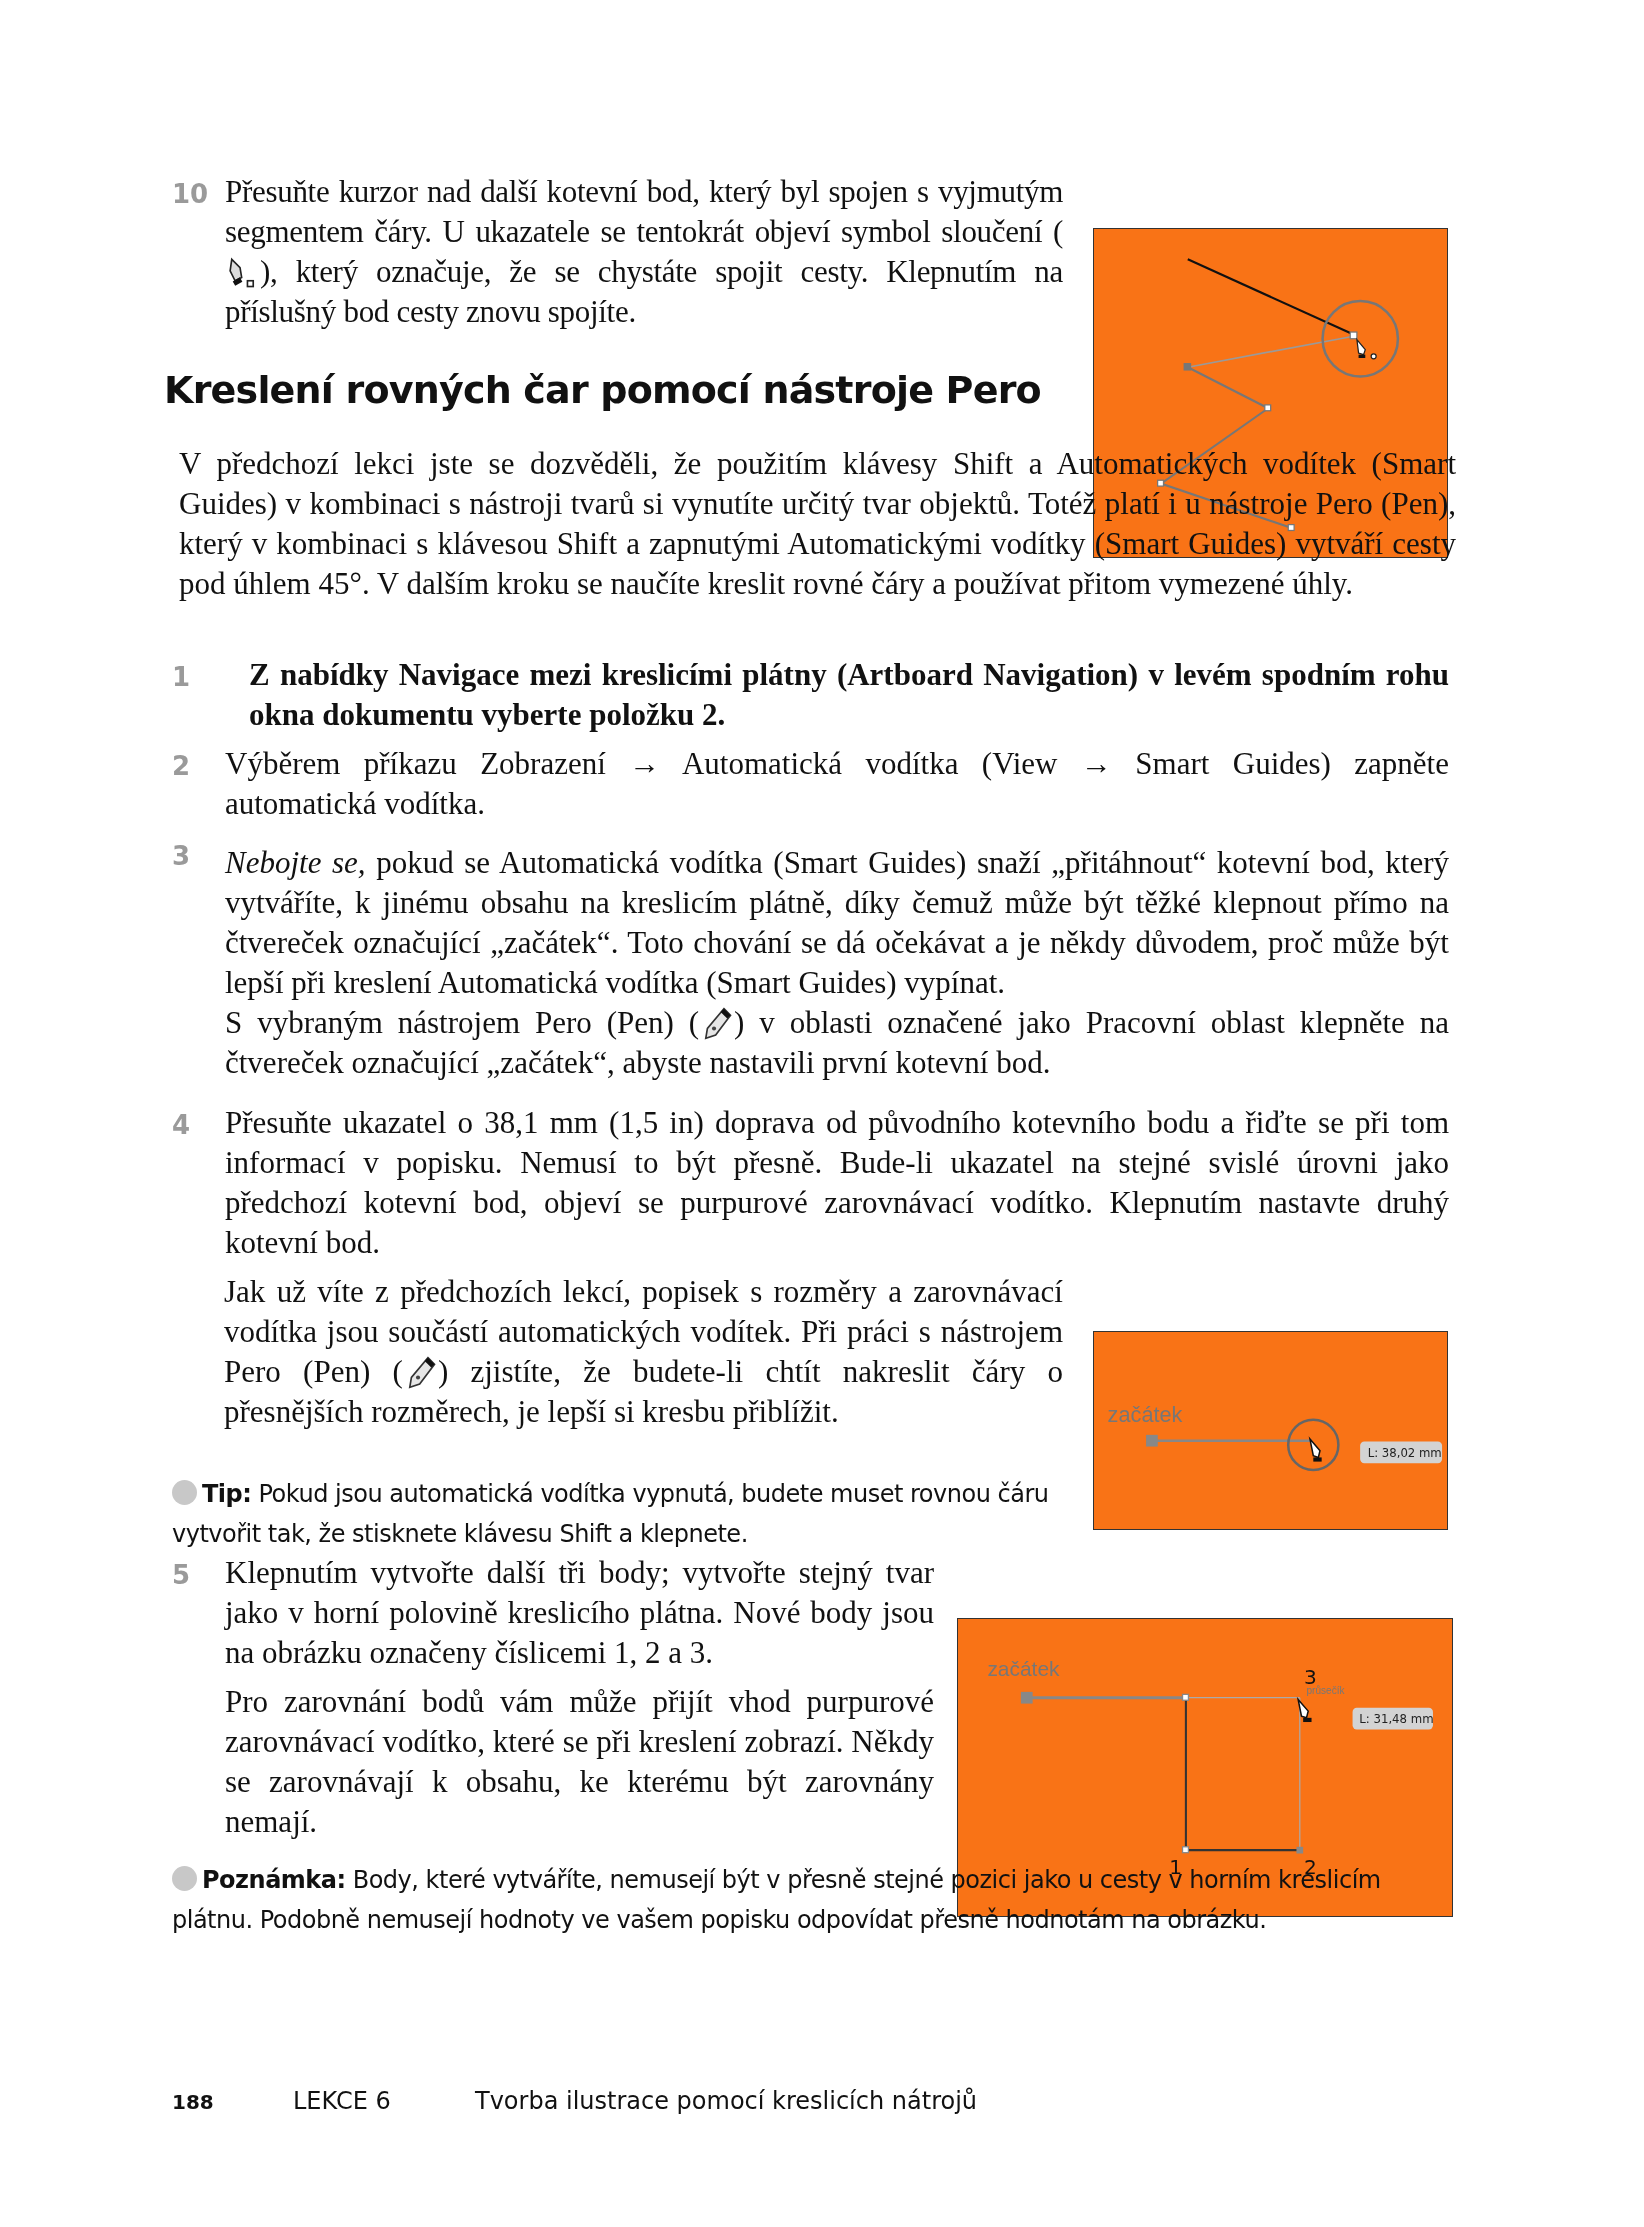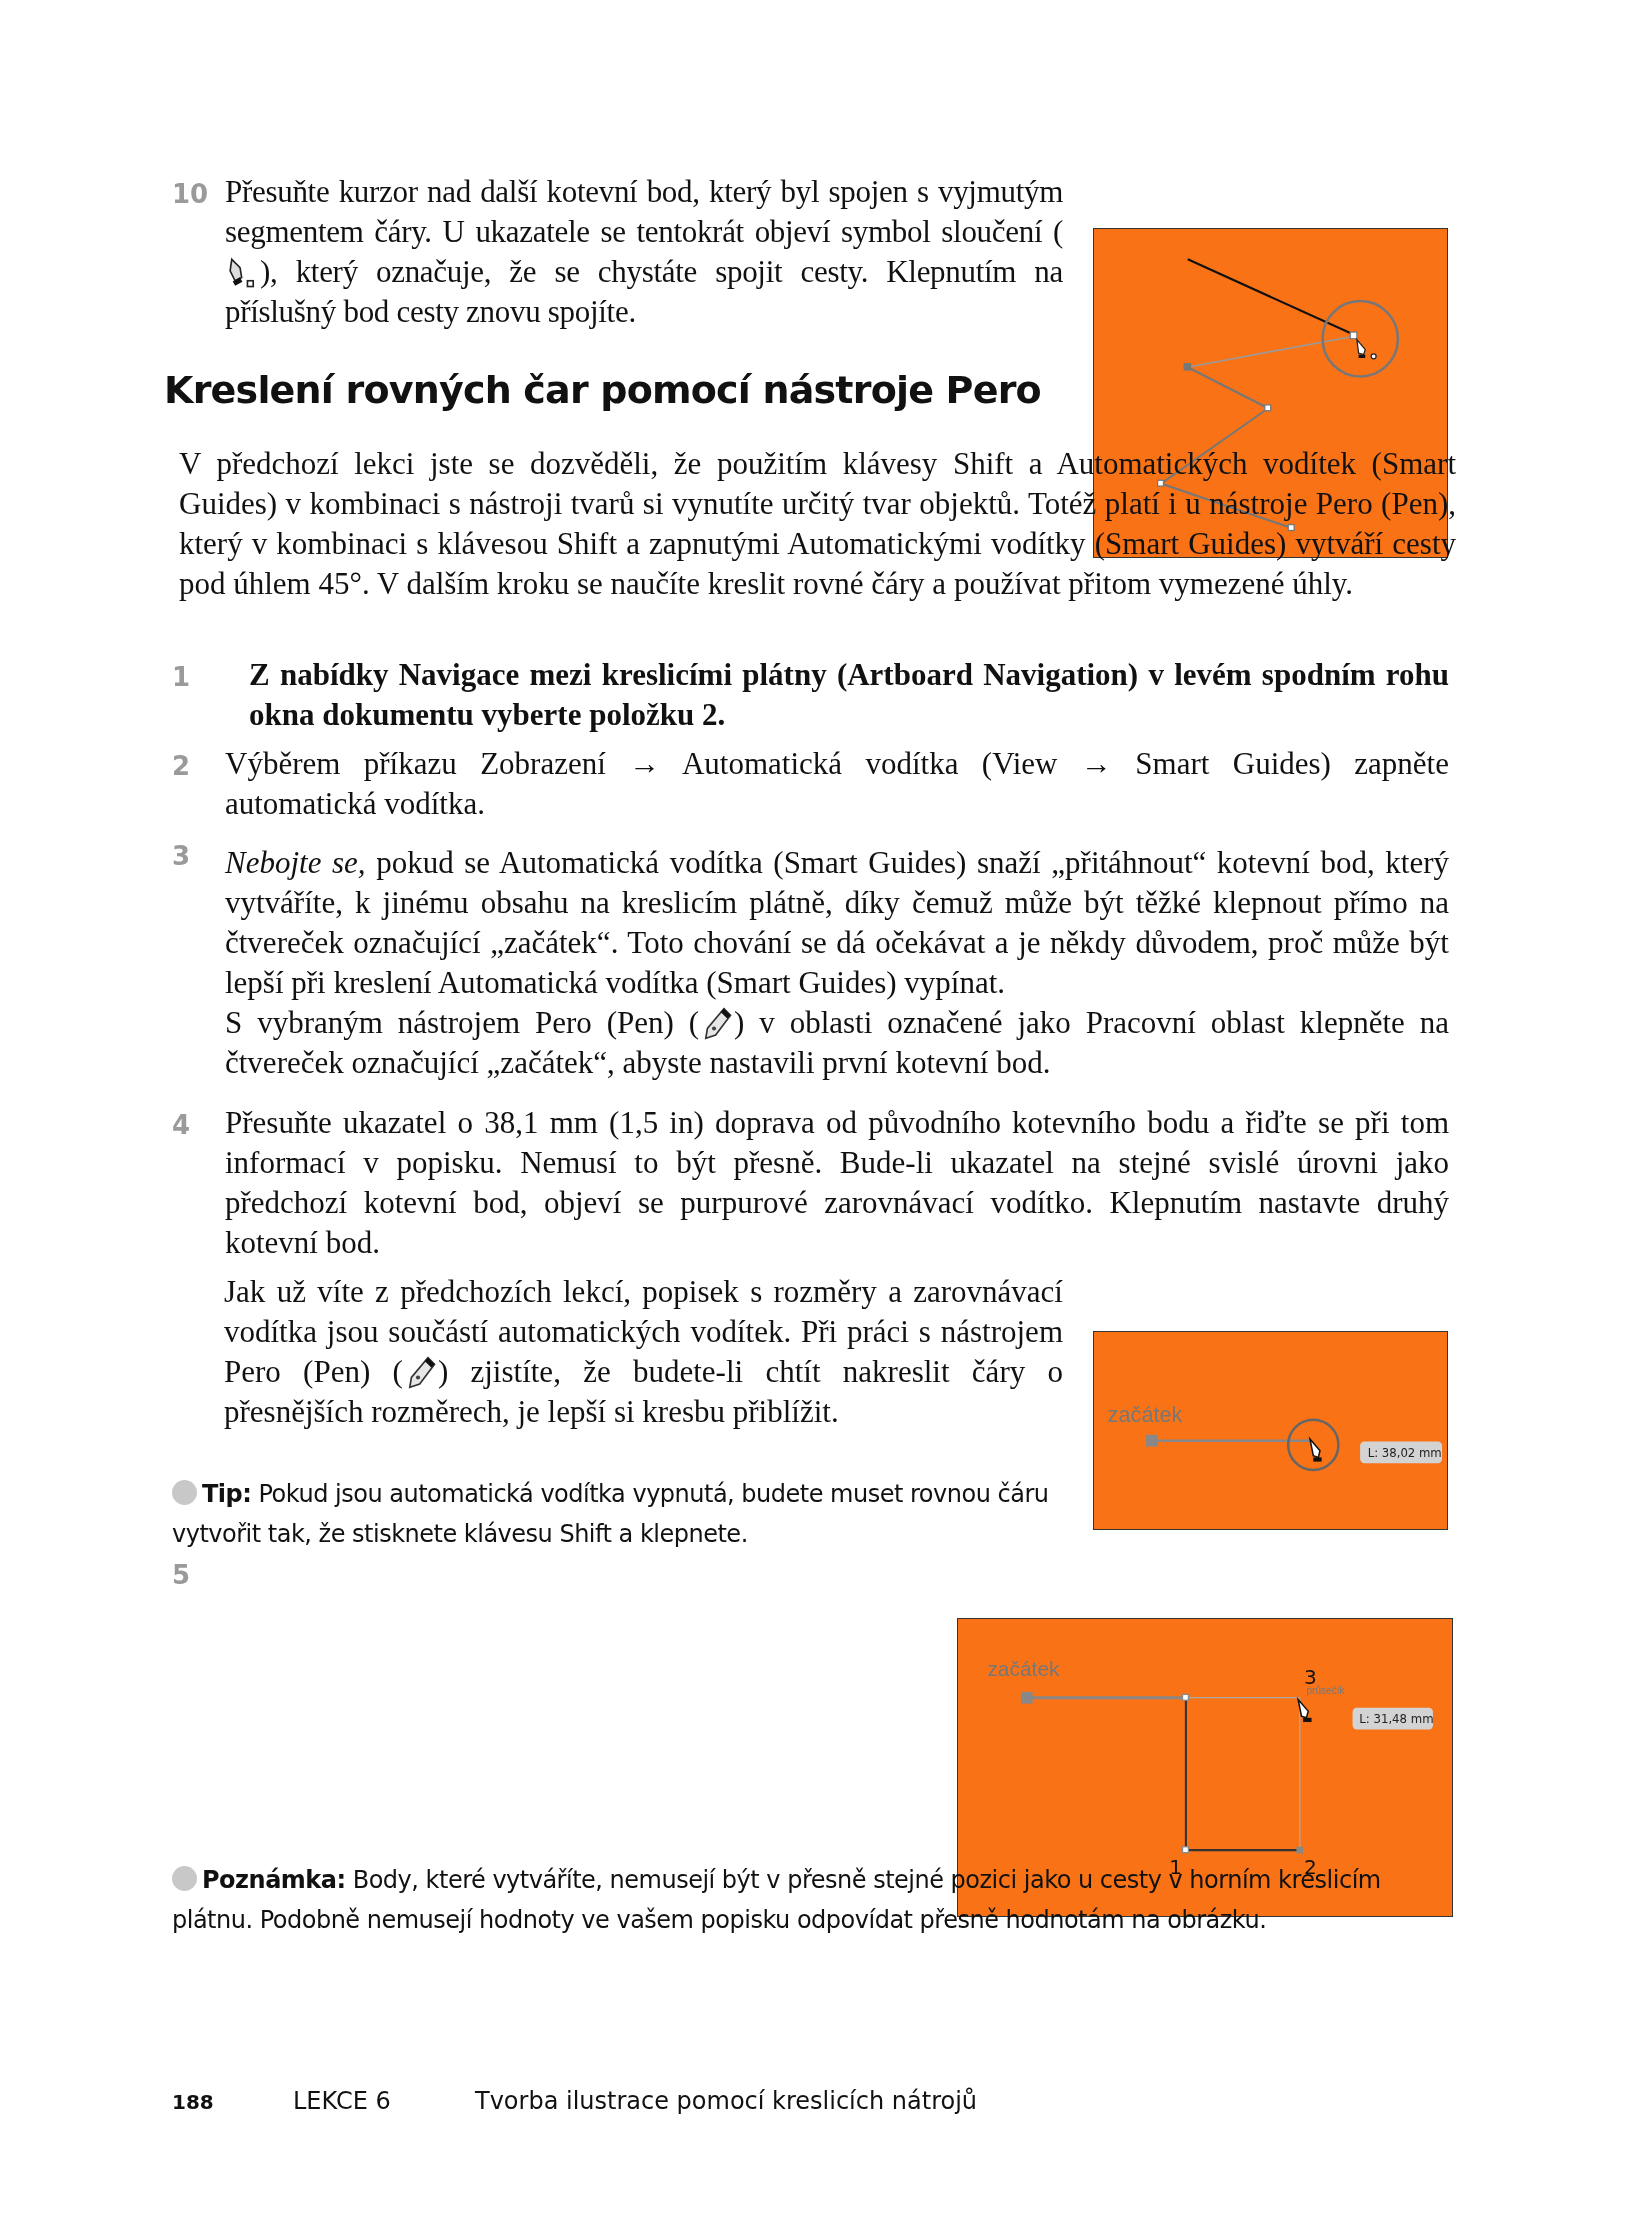--- a/index.html
+++ b/index.html
@@ -111,20 +111,22 @@
     <text x="327" y="149" font-size="14" font-family="DejaVu Sans, sans-serif" fill="#222">L: 38,02 mm</text>
   </svg>
 </div>
 
 <div class="note" style="top:1444px; width:896px;margin-top:30px;">
   <span class="bullet"></span><b>Tip:</b><span> Pokud jsou automatická vodítka vypnutá, budete muset rovnou čáru vytvořit tak, že stisknete klávesu Shift a klepnete.</span>
 </div>
 
 <div class="abs" style="left:172px; top:1553px; width:762px;">
   <span class="step-num" style="top:6.7px;">5</span>
+  <p class="serif justify" style="margin-left:53px;">Klepnutím vytvořte další tři body; vytvořte stejný tvar jako v horní polovině kreslicího plátna. Nové body jsou na obrázku označeny číslicemi 1, 2 a 3.</p>
+  <p class="serif justify" style="margin-left:53px; margin-top:9.2px;">Pro zarovnání bodů vám může přijít vhod purpurové zarovnávací vodítko, které se při kreslení zobrazí. Někdy se zarovnávají k obsahu, ke kterému být zarovnány nemají.</p>
 </div>
 
 <div class="figure" style="left:957px; top:1570px; width:496px; height:299px;">
   <svg width="496" height="299" viewBox="0 0 592 357">
     <text x="35" y="68" font-size="25" class="label-gray">začátek</text>
     <line x1="82" y1="94" x2="272" y2="94" stroke="#888" stroke-width="3.5"></line>
     <line x1="272" y1="94" x2="408" y2="94" stroke="#aaa" stroke-width="1.5"></line>
     <line x1="272" y1="94" x2="272" y2="276" stroke="#333" stroke-width="2.5"></line>
     <line x1="272" y1="276" x2="408" y2="276" stroke="#333" stroke-width="2.5"></line>
     <line x1="408" y1="276" x2="408" y2="94" stroke="#aaa" stroke-width="1.5"></line>

